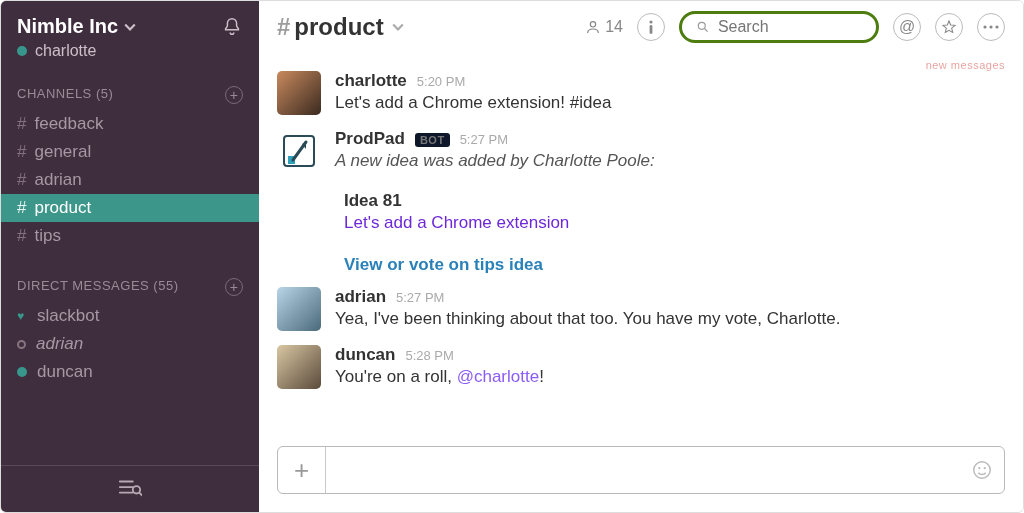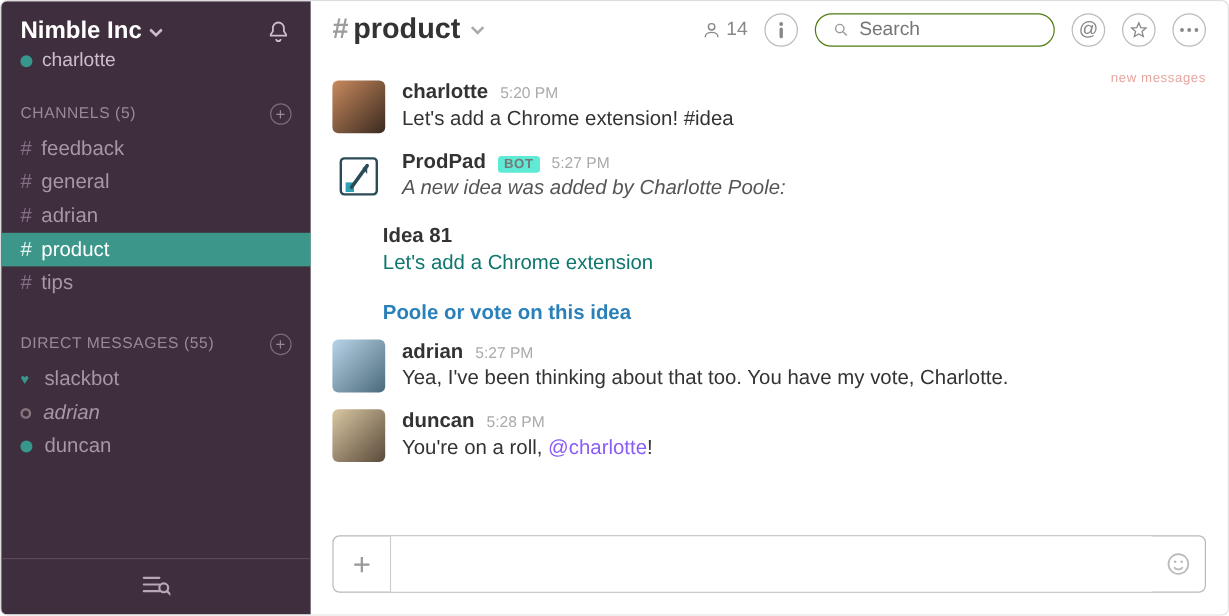--- a/index.html
+++ b/index.html
@@ -34,38 +34,38 @@
 
   
   .main { flex: 1; display: flex; flex-direction: column; background: #fff; position: relative; }
   .header { display: flex; align-items: center; gap: 14px; padding: 10px 18px 10px 18px; }
   .chan-title { font-weight: 700; font-size: 24px; color: #333; display: flex; align-items: center; gap: 8px; cursor: pointer; }
   .chan-title .hash { color: #9c9c9c; font-weight: 600; }
   .chan-title svg { width: 12px; height: 12px; color: #aaa; }
   .header-spacer { flex: 1; }
   .members { display: flex; align-items: center; gap: 4px; color: #888; font-size: 16px; cursor: pointer; }
   .icon-circle { width: 28px; height: 28px; border: 1.5px solid #bbb; border-radius: 50%; display: flex; align-items: center; justify-content: center; color: #888; font-size: 16px; cursor: pointer; }
-  .search-box { display: flex; align-items: center; gap: 8px; border: 1px solid #4d7c0f; border-radius: 18px; padding: 4px 14px; color: #999; font-size: 16px; width: 200px; cursor: text; }
+  .search-box { display: flex; align-items: center; gap: 8px; border: 3px solid #4d7c0f; border-radius: 18px; padding: 4px 14px; color: #999; font-size: 16px; width: 200px; cursor: text; }
   .search-box input { border: 0; outline: 0; font-size: 16px; color: #555; width: 100%; background: transparent; }
 
   .new-msg-bar { position: absolute; right: 18px; top: 58px; color: #e8a5a0; font-size: 11px; letter-spacing: .5px; }
 
   .messages { flex: 1; overflow-y: auto; padding: 18px 28px 8px 18px; }
   .msg { display: flex; gap: 14px; margin-bottom: 14px; }
   .avatar { width: 44px; height: 44px; border-radius: 5px; flex-shrink: 0; overflow: hidden; }
   .msg-body { flex: 1; }
   .msg-head { display: flex; align-items: baseline; gap: 10px; }
   .msg-name { font-weight: 700; color: #333; font-size: 17px; }
   .msg-time { color: #aaa; font-size: 13px; }
-  .badge-bot { background: #5eead4; color: #777; font-size: 11px; font-weight: 600; padding: 1px 5px; border-radius: 3px; letter-spacing: .5px; }
+  .badge-bot { background: #0f172a; color: #777; font-size: 11px; font-weight: 600; padding: 1px 5px; border-radius: 3px; letter-spacing: .5px; }
   .msg-text { color: #333; font-size: 17px; margin-top: 2px; }
   .msg-text.italic { font-style: italic; color: #555; }
-  .msg-indent { margin-left: 42px; margin-top: 18px; margin-bottom: 12px; }
+  .msg-indent { margin-left: 67px; margin-top: 18px; margin-bottom: 12px; }
   .idea-title { font-weight: 700; color: #333; font-size: 17px; }
-  .idea-text { color: #0f766e; font-size: 17px; margin-top: 2px; }
+  .idea-text { color: #6d28d9; font-size: 17px; margin-top: 2px; }
   .idea-link { color: #2a80b9; font-weight: 700; font-size: 17px; margin-top: 22px; display: inline-block; cursor: pointer; }
   .mention { color: #8b5cf6; cursor: pointer; }
 
   
   .av-charlotte { background: linear-gradient(135deg, #c98a5e 0%, #3a2a20 100%); }
   .av-prodpad { background: #fff; display: flex; align-items: center; justify-content: center; }
   .av-adrian { background: linear-gradient(135deg, #b9d4e8 0%, #4a6a7a 100%); }
   .av-duncan { background: linear-gradient(135deg, #d9c7a3 0%, #5a4a3a 100%); }
 
   
@@ -226,21 +226,21 @@
           <span class="msg-name">ProdPad</span>
           <span class="badge-bot">BOT</span>
           <span class="msg-time">5:27 PM</span>
         </div>
         <div class="msg-text italic">A new idea was added by Charlotte Poole:</div>
       </div>
     </div>
     <div class="msg-indent">
       <div class="idea-title">Idea 81</div>
       <div class="idea-text">Let's add a Chrome extension</div>
-      <a class="idea-link">Poole or vote on this idea</a>
+      <a class="idea-link">View or vote on tips idea</a>
     </div>
 
     <div class="msg">
       <div class="avatar av-adrian"></div>
       <div class="msg-body">
         <div class="msg-head">
           <span class="msg-name">adrian</span>
           <span class="msg-time">5:27 PM</span>
         </div>
         <div class="msg-text">Yea, I've been thinking about that too. You have my vote, Charlotte.</div>

